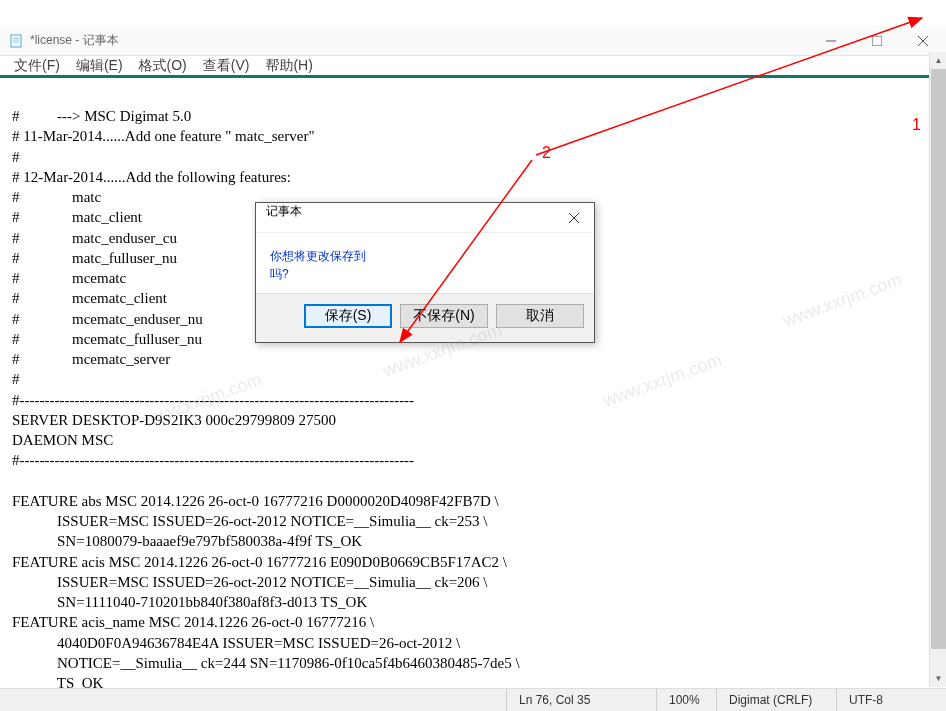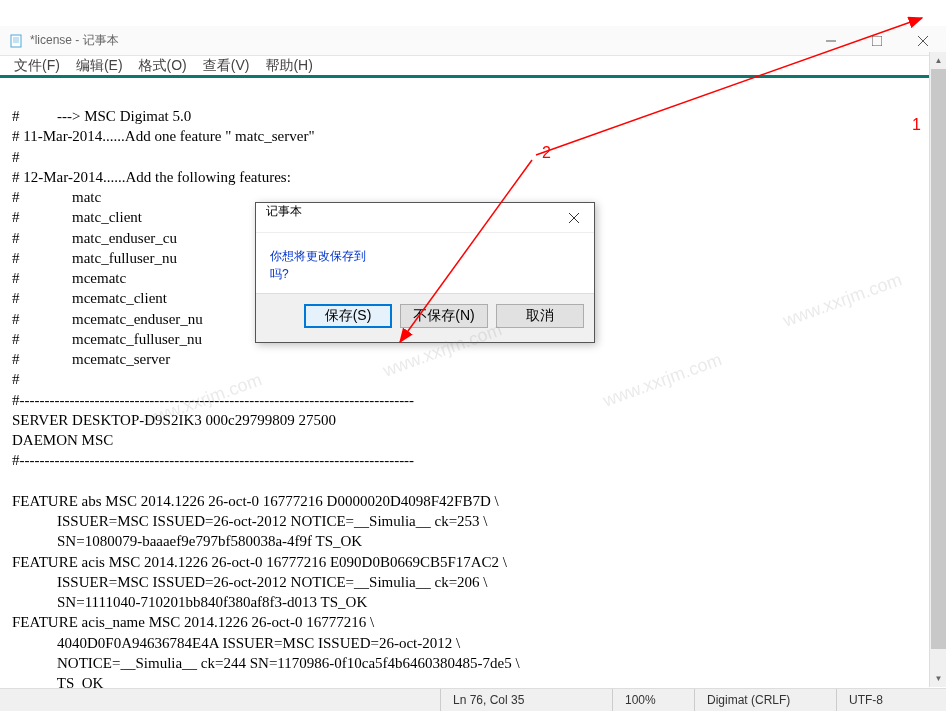--- a/index.html
+++ b/index.html
@@ -105,21 +105,20 @@
       bottom: 0;
       left: 0;
       right: 0;
       height: 23px;
       background: #f0f0f0;
       border-top: 1px solid #ddd;
       display: flex;
       align-items: center;
       font-size: 12px;
       color: #333;
-      gap: 22px;
     }
     .status-section {
       padding: 0 12px;
       border-left: 1px solid #ccc;
       height: 100%;
       display: flex;
       align-items: center;
     }
     .status-spacer { flex: 1; }
     .dialog {

